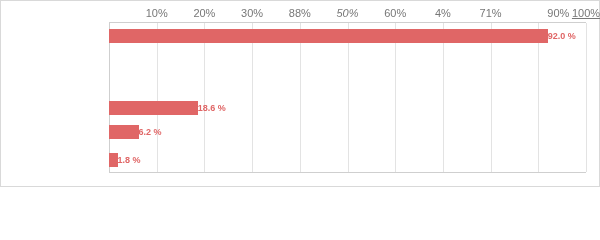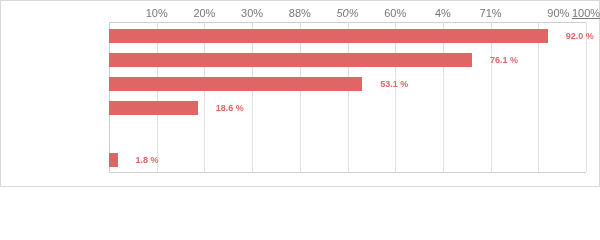--- a/index.html
+++ b/index.html
@@ -78,21 +78,21 @@
   }
   .bar-value{
     position:absolute;
     top:4px;
     height:14px;
     line-height:14px;
     font-size:9px;
     font-weight:bold;
     color:#e06666;
     white-space:nowrap;
-    padding-left:18px;
+    padding-left:0;
   }
 </style>
 </head>
 <body>
 
 <div id="chart-root">
 
   <div class="xaxis">
     <span class="xtick-label" style="left:10%;">10%</span>
     <span class="xtick-label" style="left:20%;text-align:center;">20%</span>
@@ -121,38 +121,33 @@
     <div class="gridline" style="left:80%;"></div>
     <div class="gridline" style="left:90%;"></div>
     <div class="gridline" style="left:100%;"></div>
 
     <div class="row" style="top:2px;">
 
       <div class="bar" style="width:92.0%;"></div>
       <span class="bar-value" style="left:92.0%;">92.0 %</span>
     </div>
 
-    <div class="row" style="top:26px;">
 
-      <div class="bar" style="width:76.1%;"></div>
-      <span class="bar-value" style="left:76.1%;">76.1 %</span>
-    </div>
-
-    <div class="row" style="top:50px;">
-
-      <div class="bar" style="width:53.1%;"></div>
-      <span class="bar-value" style="left:53.1%;">53.1 %</span>
-    </div>
 
     <div class="row" style="top:74px;">
 
       <div class="bar" style="width:18.6%;"></div>
       <span class="bar-value" style="left:18.6%;">18.6 %</span>
     </div>
 
+    <div class="row" style="top:98px;">
+
+      <div class="bar" style="width:6.2%;"></div>
+      <span class="bar-value" style="left:6.2%;">6.2 %</span>
+    </div>
 
     <div class="row" style="top:126px;">
 
       <div class="bar" style="width:1.8%;"></div>
       <span class="bar-value" style="left:1.8%;">1.8 %</span>
     </div>
   </div>
 
 </div>
 

